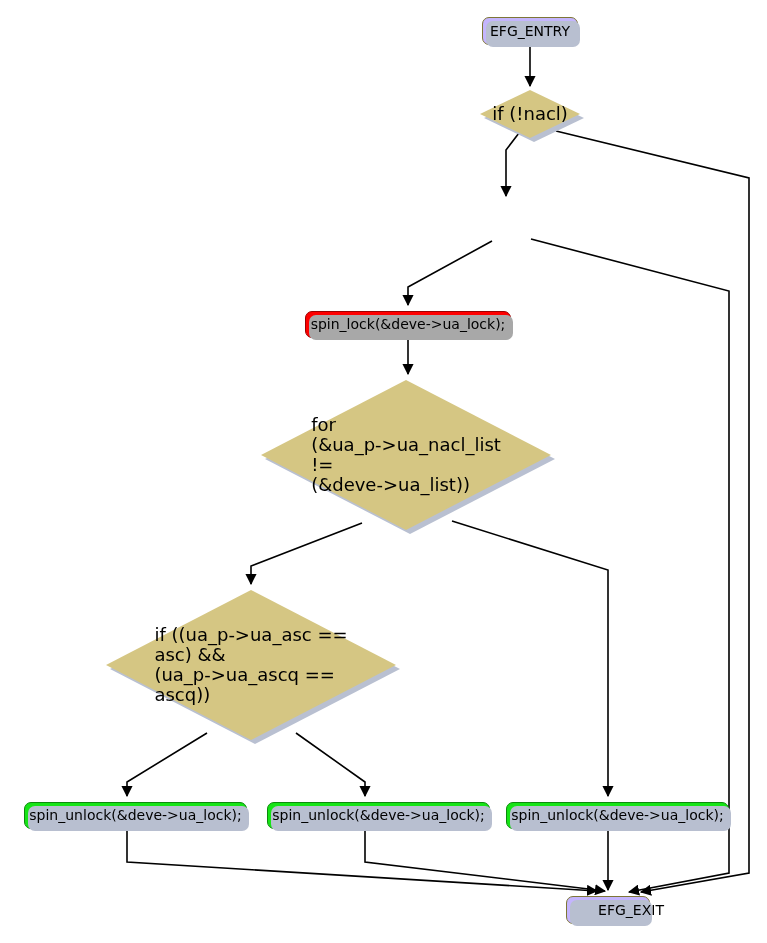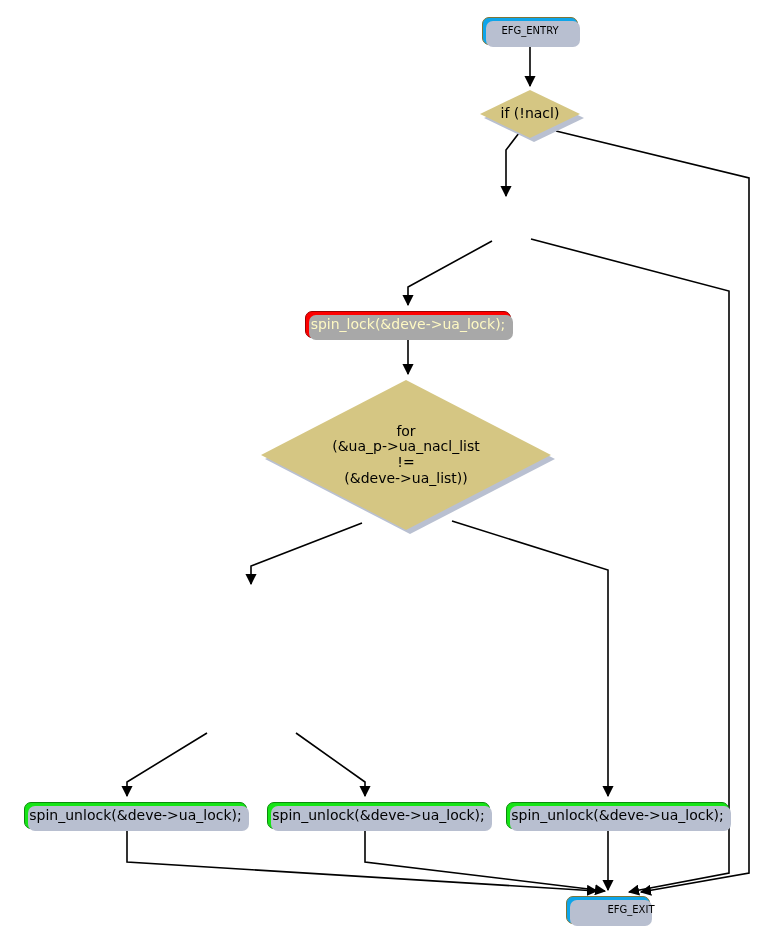--- a/index.html
+++ b/index.html
@@ -43,31 +43,31 @@
   .rect .shadowbox {
     position: absolute;
     left: 3px;
     top: 3px;
     right: -3px;
     bottom: -3px;
     border-radius: 7px;
     z-index: -1;
   }
   .terminal {
-    background: #0ea5e9;
+    background: #c4b5fd;
     border-color: #7e7637;
     color: #000000;
-    font-size: 10px;
+    font-size: 14px;
   }
   .terminal .shadowbox { background: #b8bfd0; }
 
   .proc-red {
     background: #fe0000;
     border-color: #9c0000;
-    color: #fef9c3;
+    color: #000000;
     font-size: 14px;
   }
   .proc-red .shadowbox { background: #a8a8a8; }
 
   .proc-green {
     background: #16e416;
     border-color: #0c8a0c;
     color: #000000;
     font-size: 14px;
     margin-left: 8px;
@@ -100,23 +100,22 @@
   }
   .diamond .dlabel {
     position: absolute;
     left: 0;
     top: 0;
     width: 100%;
     height: 100%;
     display: flex;
     align-items: center;
     justify-content: center;
-    text-align: center;
-    color: #000000;
-    font-size: 14px;
+    color: #000000;
+    font-size: 18px;
     line-height: 1.12;
     white-space: pre-line;
     z-index: 3;
   }
 </style>
 </head>
 <body>
 
 <div id="canvas">
 
@@ -175,20 +174,28 @@
 
   <div class="node diamond" style="left:261px; top:380px; width:290px; height:150px;">
     <span class="dshadow"></span>
     <span class="dbody"></span>
     <span class="dlabel">for
 (&amp;ua_p-&gt;ua_nacl_list
 !=
 (&amp;deve-&gt;ua_list))</span>
   </div>
 
+  <div class="node diamond" style="left:106px; top:590px; width:290px; height:150px;">
+    <span class="dshadow"></span>
+    <span class="dbody"></span>
+    <span class="dlabel">if ((ua_p-&gt;ua_asc ==
+asc) &amp;&amp;
+(ua_p-&gt;ua_ascq ==
+ascq))</span>
+  </div>
 
   <div class="node rect proc-green" style="left:16px; top:802px; width:223px; height:27px;">
     <span class="shadowbox"></span>
     <span>spin_unlock(&amp;deve-&gt;ua_lock);</span>
   </div>
 
   <div class="node rect proc-green" style="left:259px; top:802px; width:223px; height:27px;">
     <span class="shadowbox"></span>
     <span>spin_unlock(&amp;deve-&gt;ua_lock);</span>
   </div>

